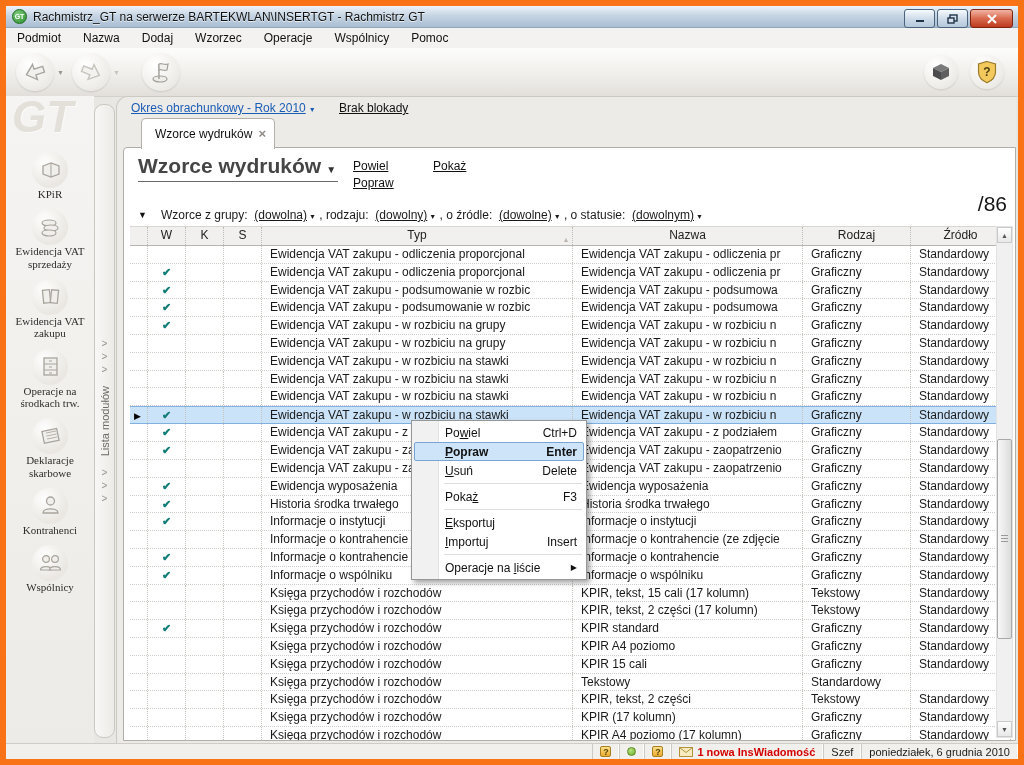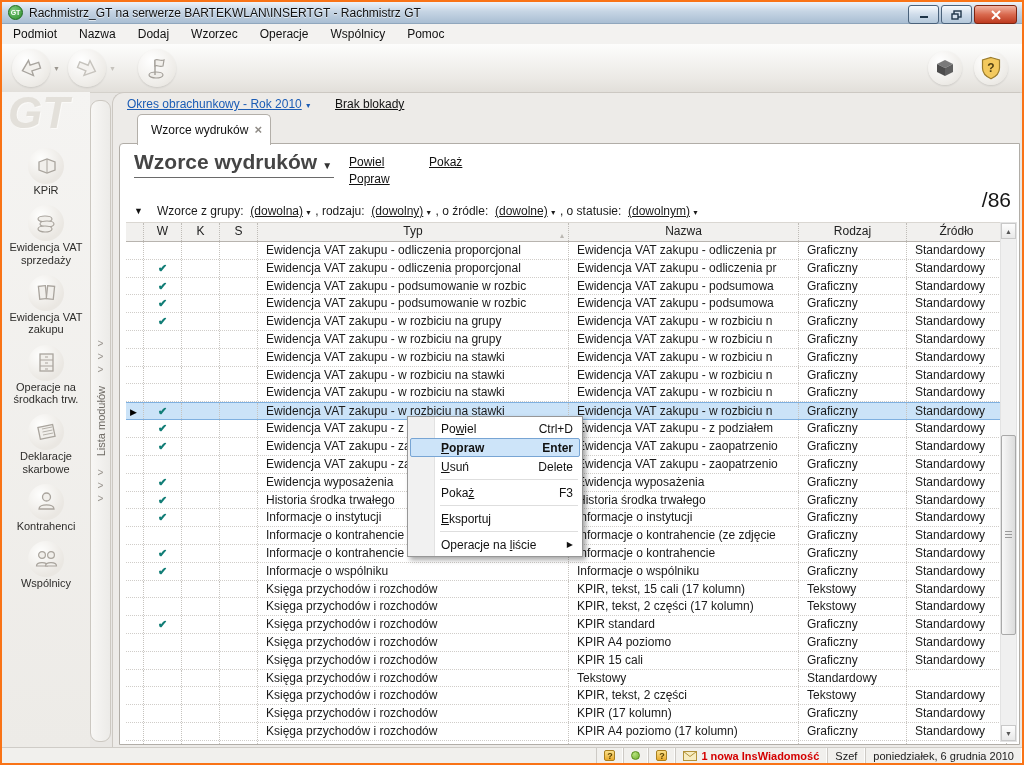--- a/index.html
+++ b/index.html
@@ -1,17 +1,17 @@
 <!DOCTYPE html>
 <html><head>
 <meta charset="utf-8">
 <style>
   html,body{margin:0;padding:0;}
   body{font-family:"Liberation Sans",sans-serif;background:#555;}
-  .win{position:relative;width:1024px;height:765px;background:#e9e7e4;overflow:hidden;border:2px solid #f97316;box-sizing:border-box;}
+  .win{position:relative;width:1024px;height:765px;background:#e9e7e4;overflow:hidden;border:6px solid #f97316;box-sizing:border-box;}
   
   .titlebar{position:absolute;left:0;top:0;right:0;height:22px;
     background:linear-gradient(#eef3f9,#c6d5e4 45%,#a9bed3);border-bottom:1px solid #90a7bd;
     display:flex;align-items:center;padding-left:6px;box-sizing:border-box;}
   .appicon{width:15px;height:15px;border-radius:8px;background:radial-gradient(circle at 35% 30%,#7cc97c,#2e8f2e);
     color:#fff;font-size:7px;font-weight:bold;display:flex;align-items:center;justify-content:center;margin-right:6px;border:1px solid #1d6b1d;box-sizing:border-box;}
   .title-text{font-size:12px;color:#111;text-shadow:0 1px 0 rgba(255,255,255,.7);}
   .winbtns{position:absolute;right:5px;top:3px;display:flex;gap:2px;}
   .wbtn{width:29px;height:17px;border:1px solid #4a627b;border-radius:3px;
     background:linear-gradient(#f6fafd,#cfdcea 50%,#b4c8da);display:flex;align-items:center;justify-content:center;}
@@ -31,21 +31,21 @@
   .roundbtn.sm{width:34px;height:34px;}
   
   .workspace{position:absolute;left:0;top:90px;right:0;bottom:15px;}
   
   .sidebar{position:absolute;left:0;top:0;width:88px;bottom:0;background:linear-gradient(#f5f4f2,#edebe7);}
   .gtlogo{position:absolute;left:6px;top:-4px;font-size:44px;font-weight:bold;font-style:italic;color:#e3e0da;text-shadow:1px 1px 0 #fbfaf8;}
   .modlist{position:absolute;left:0;top:56px;width:88px;display:flex;flex-direction:column;align-items:center;}
   .mod{display:flex;flex-direction:column;align-items:center;margin-bottom:9px;cursor:default;}
   .mod .ic{width:36px;height:36px;border-radius:50%;background:radial-gradient(circle at 35% 30%,#fefefd,#eae7e2 70%);
     display:flex;align-items:center;justify-content:center;}
-  .mod .lbl{font-size:11px;color:#2e2d2b;text-align:center;line-height:1.12;width:86px;}
+  .mod .lbl{font-size:11px;color:#2e2d2b;text-align:center;line-height:1.12;width:86px;font-family:Liberation Serif, serif;}
   
   .modstrip{position:absolute;left:88px;top:8px;width:21px;bottom:6px;background:linear-gradient(to right,#f8f7f5,#ecebe8);
     border:1px solid #ccc8c1;border-radius:9px;box-sizing:border-box;display:flex;flex-direction:column;align-items:center;justify-content:center;}
   .chev{font-size:10px;color:#98938c;line-height:13px;}
   .striplabel{writing-mode:vertical-rl;transform:rotate(180deg);font-size:11px;color:#6e6a64;margin:10px 0;}
   
   .main{position:absolute;left:110px;top:0;right:2px;bottom:0;background:#edebe8;border:1px solid #ccc8c2;border-right:none;border-bottom:none;border-top-left-radius:12px;box-sizing:border-box;}
   .linkrow{position:absolute;left:14px;top:4px;font-size:12px;display:flex;gap:0;}
   .periodlink{color:#1b5cb5;text-decoration:underline;cursor:pointer;}
   .periodlink .dd{font-size:7px;text-decoration:none;display:inline-block;margin-left:3px;color:#1b5cb5;}
@@ -614,20 +614,24 @@
             </div>
             <div class="msep"></div>
             <div class="mi">
               <span>Poka<u>ż</u></span>
               <span class="sc">F3</span>
             </div>
             <div class="msep"></div>
             <div class="mi">
               <span><u>E</u>ksportuj</span>
             </div>
+            <div class="mi">
+              <span><u>I</u>mportuj</span>
+              <span class="sc">Insert</span>
+            </div>
             <div class="msep"></div>
             <div class="mi">
               <span>Operacje na <u>l</u>iście</span>
               <span class="sub">▶</span>
             </div>
           </div>
       </div>
     </div>
   </div>
 

